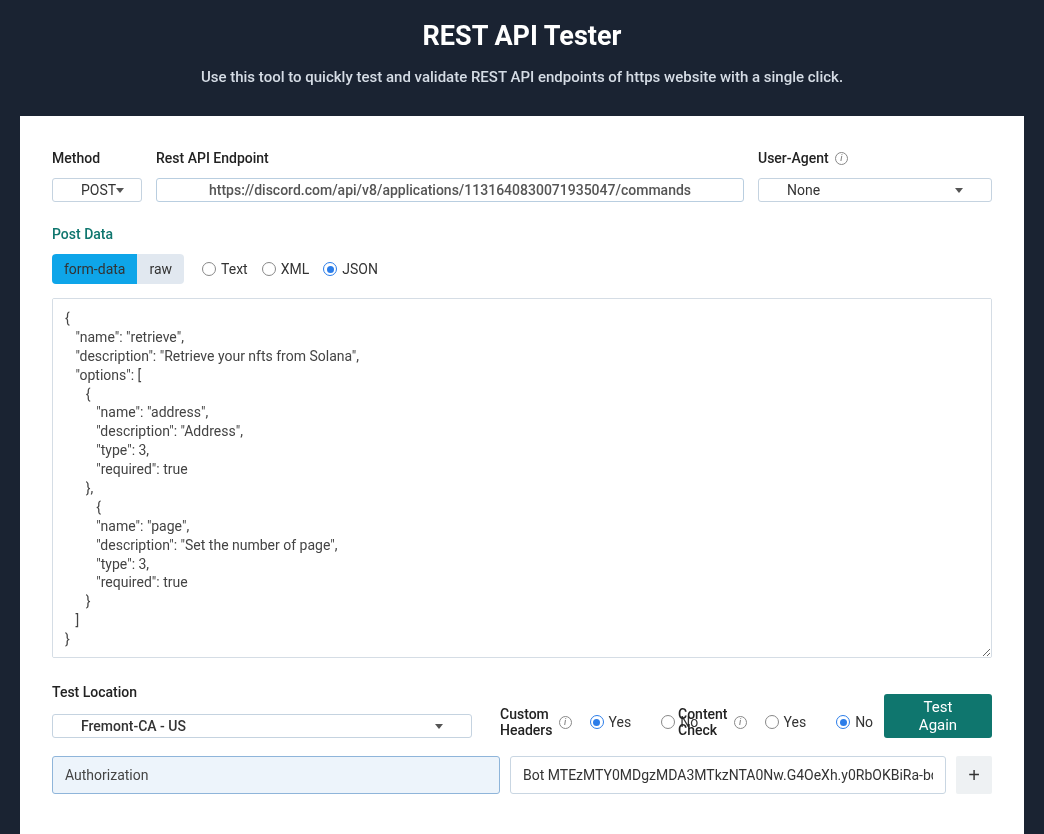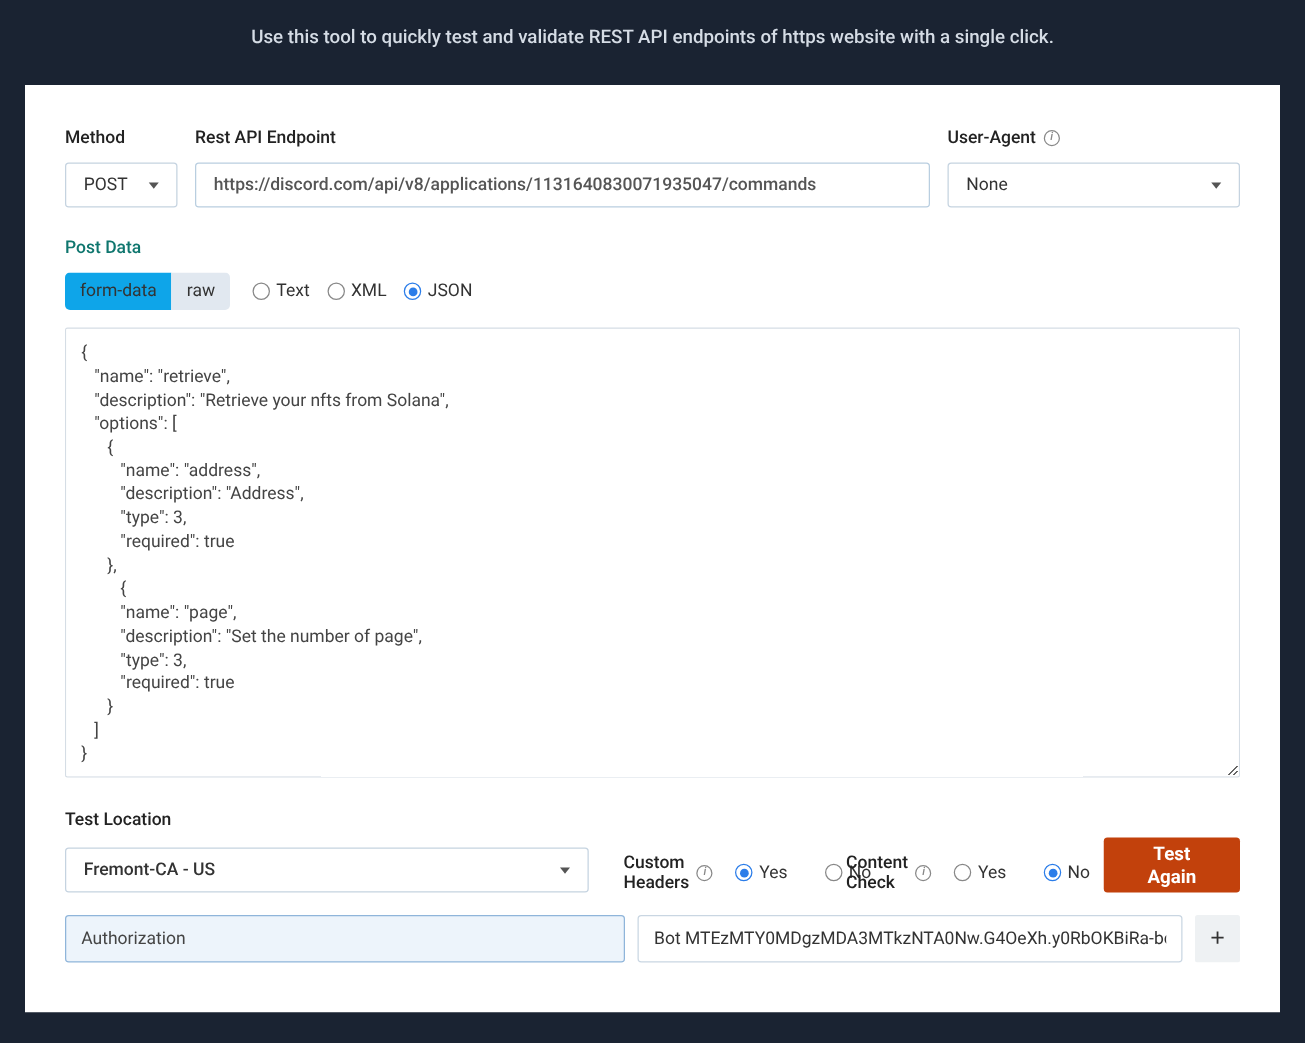--- a/index.html
+++ b/index.html
@@ -38,28 +38,29 @@
   .label {
     font-size: 14px;
     color: #222;
     font-weight: 500;
     margin-bottom: 12px;
     display: flex;
     align-items: center;
     gap: 6px;
   }
   .select, .input {
-    height: 36px;
+    height: 24px;
     border: 1px solid #c5d3e0;
     border-radius: 3px;
     background: #fff;
     font-size: 14px;
     color: #333;
-    padding: 0 14px;
-    font-family: inherit;
+    padding: 0 28px;
+    font-family: inherit;
+    text-align: center;
   }
   .select {
     display: flex;
     align-items: center;
     justify-content: space-between;
     cursor: pointer;
     position: relative;
   }
   .caret {
     width: 0; height: 0;
@@ -182,26 +183,26 @@
     color: #888;
     font-style: italic;
     flex-shrink: 0;
   }
   .info-icon::before { content: "i"; }
   .opt-radios {
     display: flex;
     gap: 30px;
   }
   .btn-primary {
-    background: #c2410c;
+    background: #0f766e;
     color: #fff;
     border: none;
     padding: 4px 22px;
     font-size: 15px;
-    font-weight: 700;
+    font-weight: 400;
     border-radius: 3px;
     cursor: pointer;
     font-family: inherit;
   }
   .header-row {
     display: flex;
     gap: 10px;
     margin-top: 18px;
     align-items: stretch;
   }
@@ -236,20 +237,21 @@
     cursor: pointer;
     border-radius: 2px;
   }
   input[type="text"] { outline: none; }
   textarea { outline: none; }
 </style>
 </head>
 <body>
 
 <div class="hero">
+  <h1>REST API Tester</h1>
   <p>Use this tool to quickly test and validate REST API endpoints of https website with a single click.</p>
 </div>
 
 <div class="card">
 
   <div class="row">
     <div class="field-group method-group">
       <div class="label">Method</div>
       <div class="select">
         <span>POST</span>

